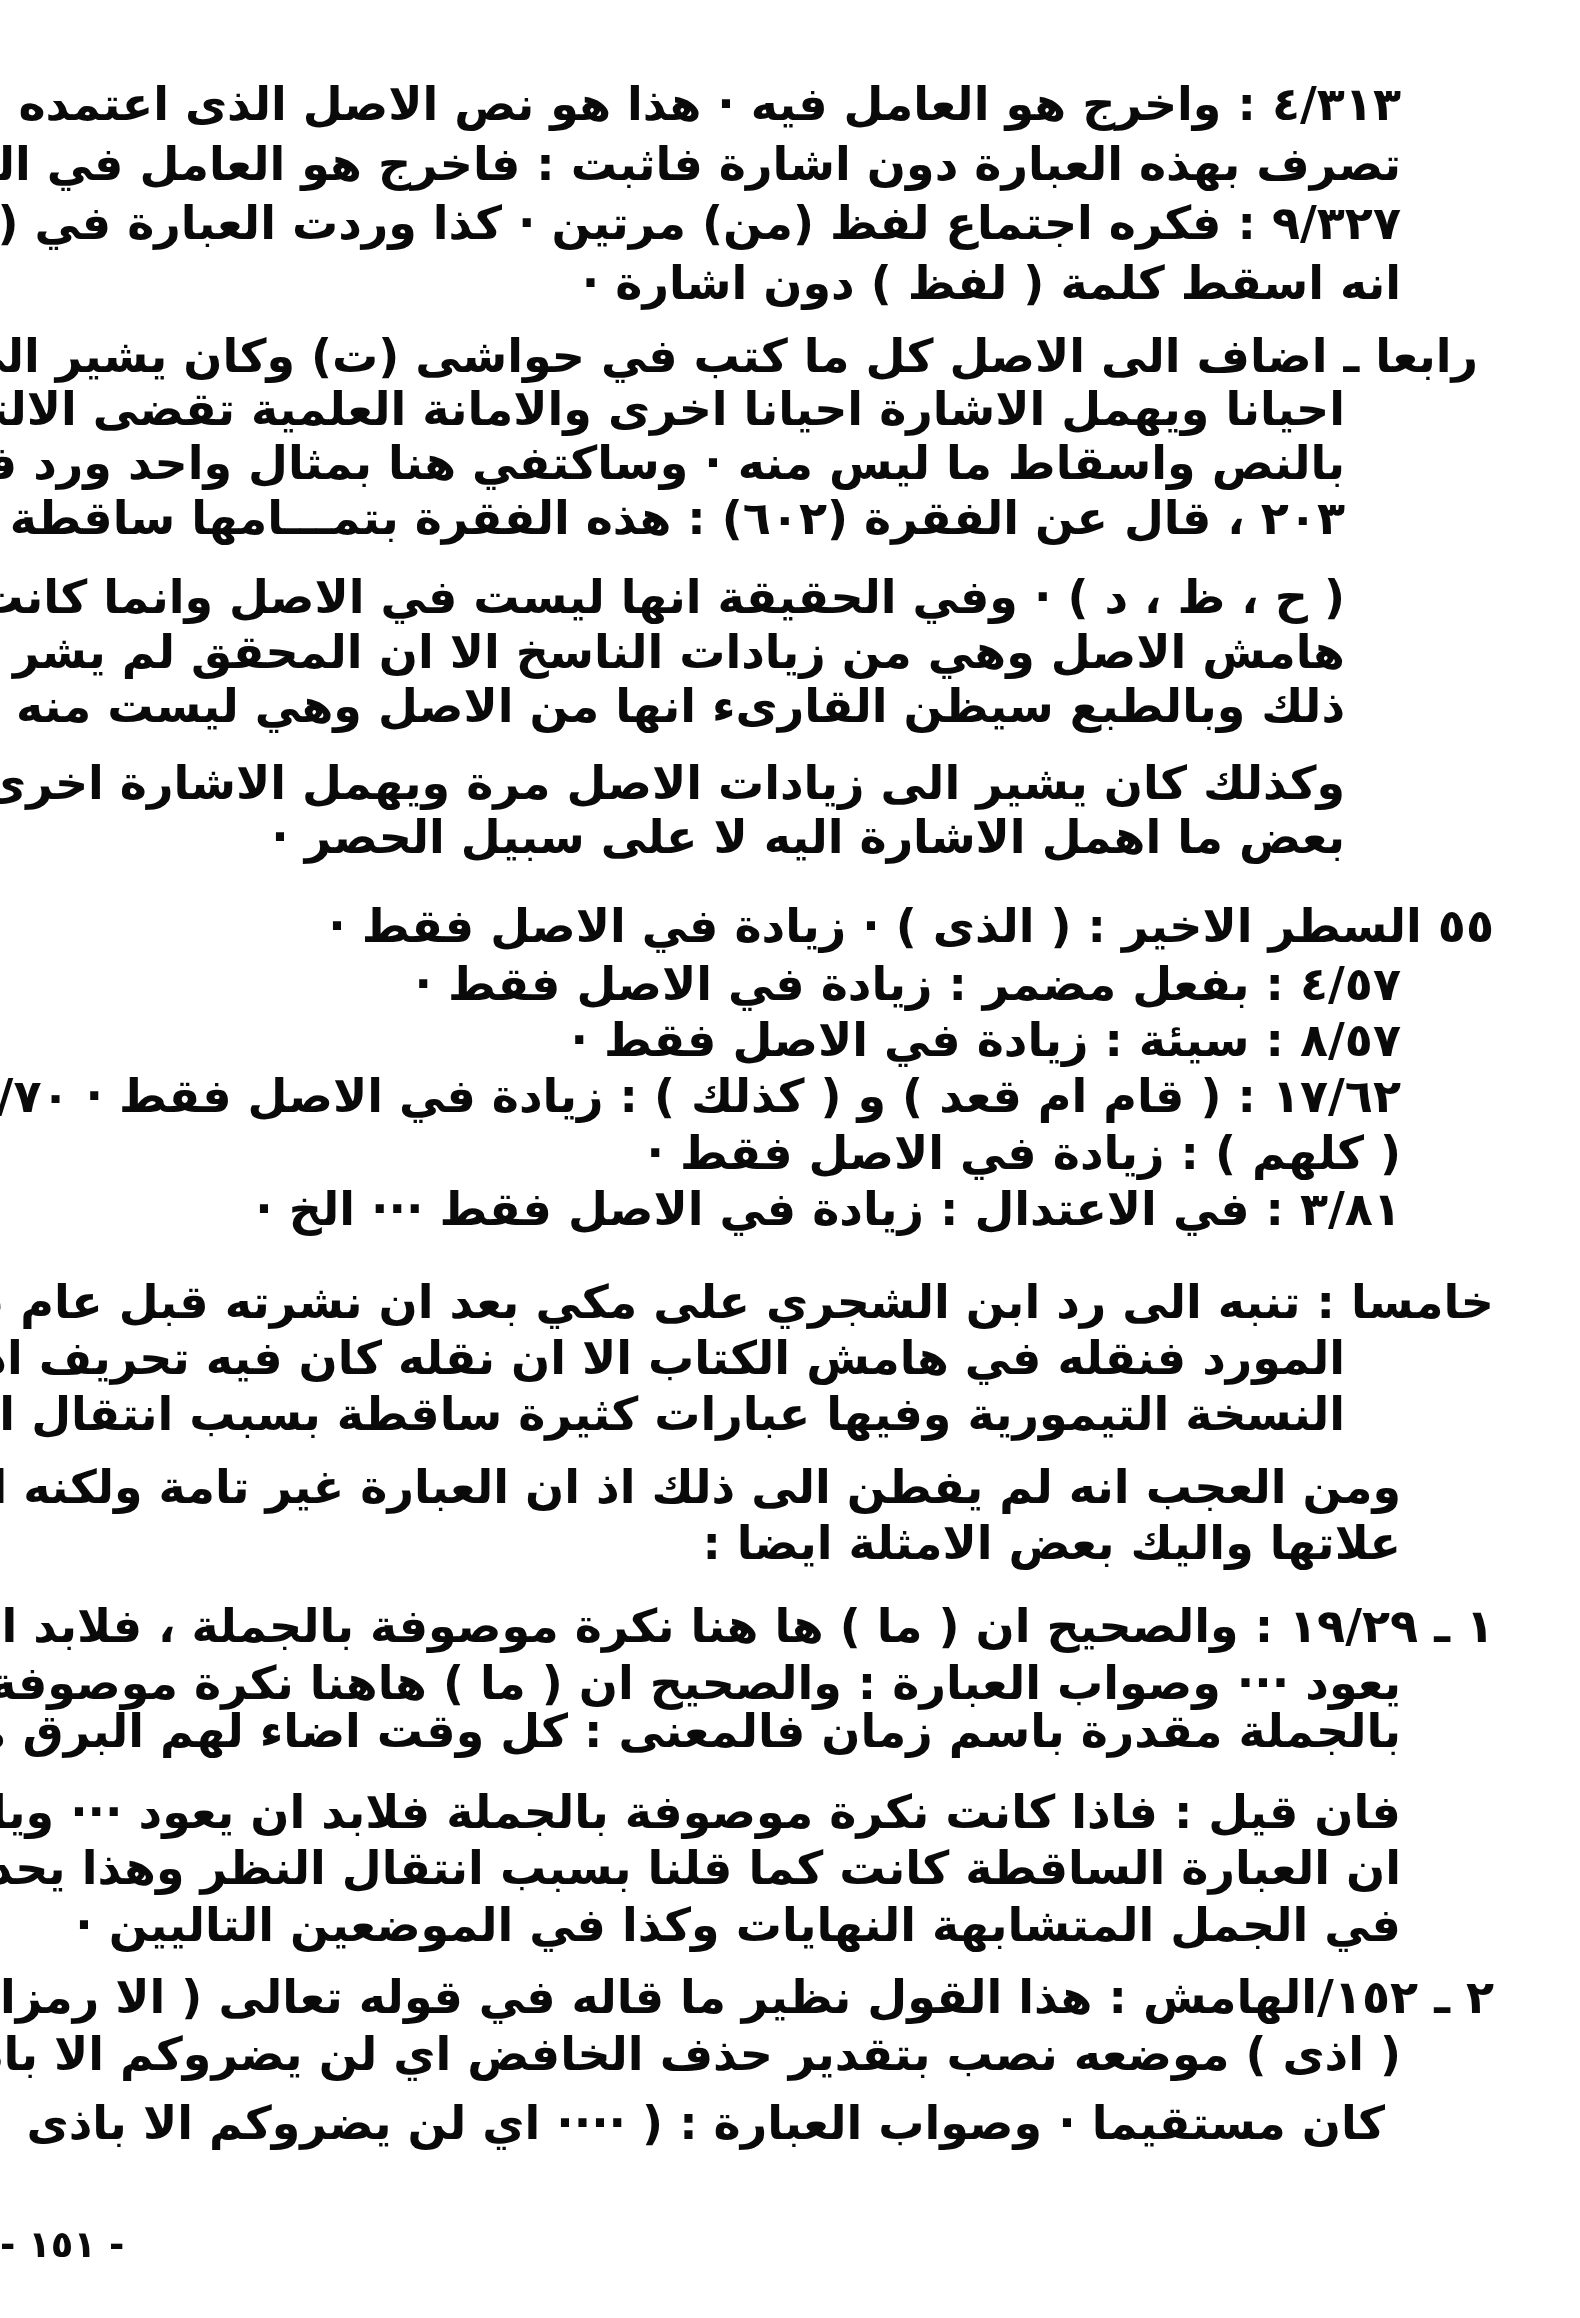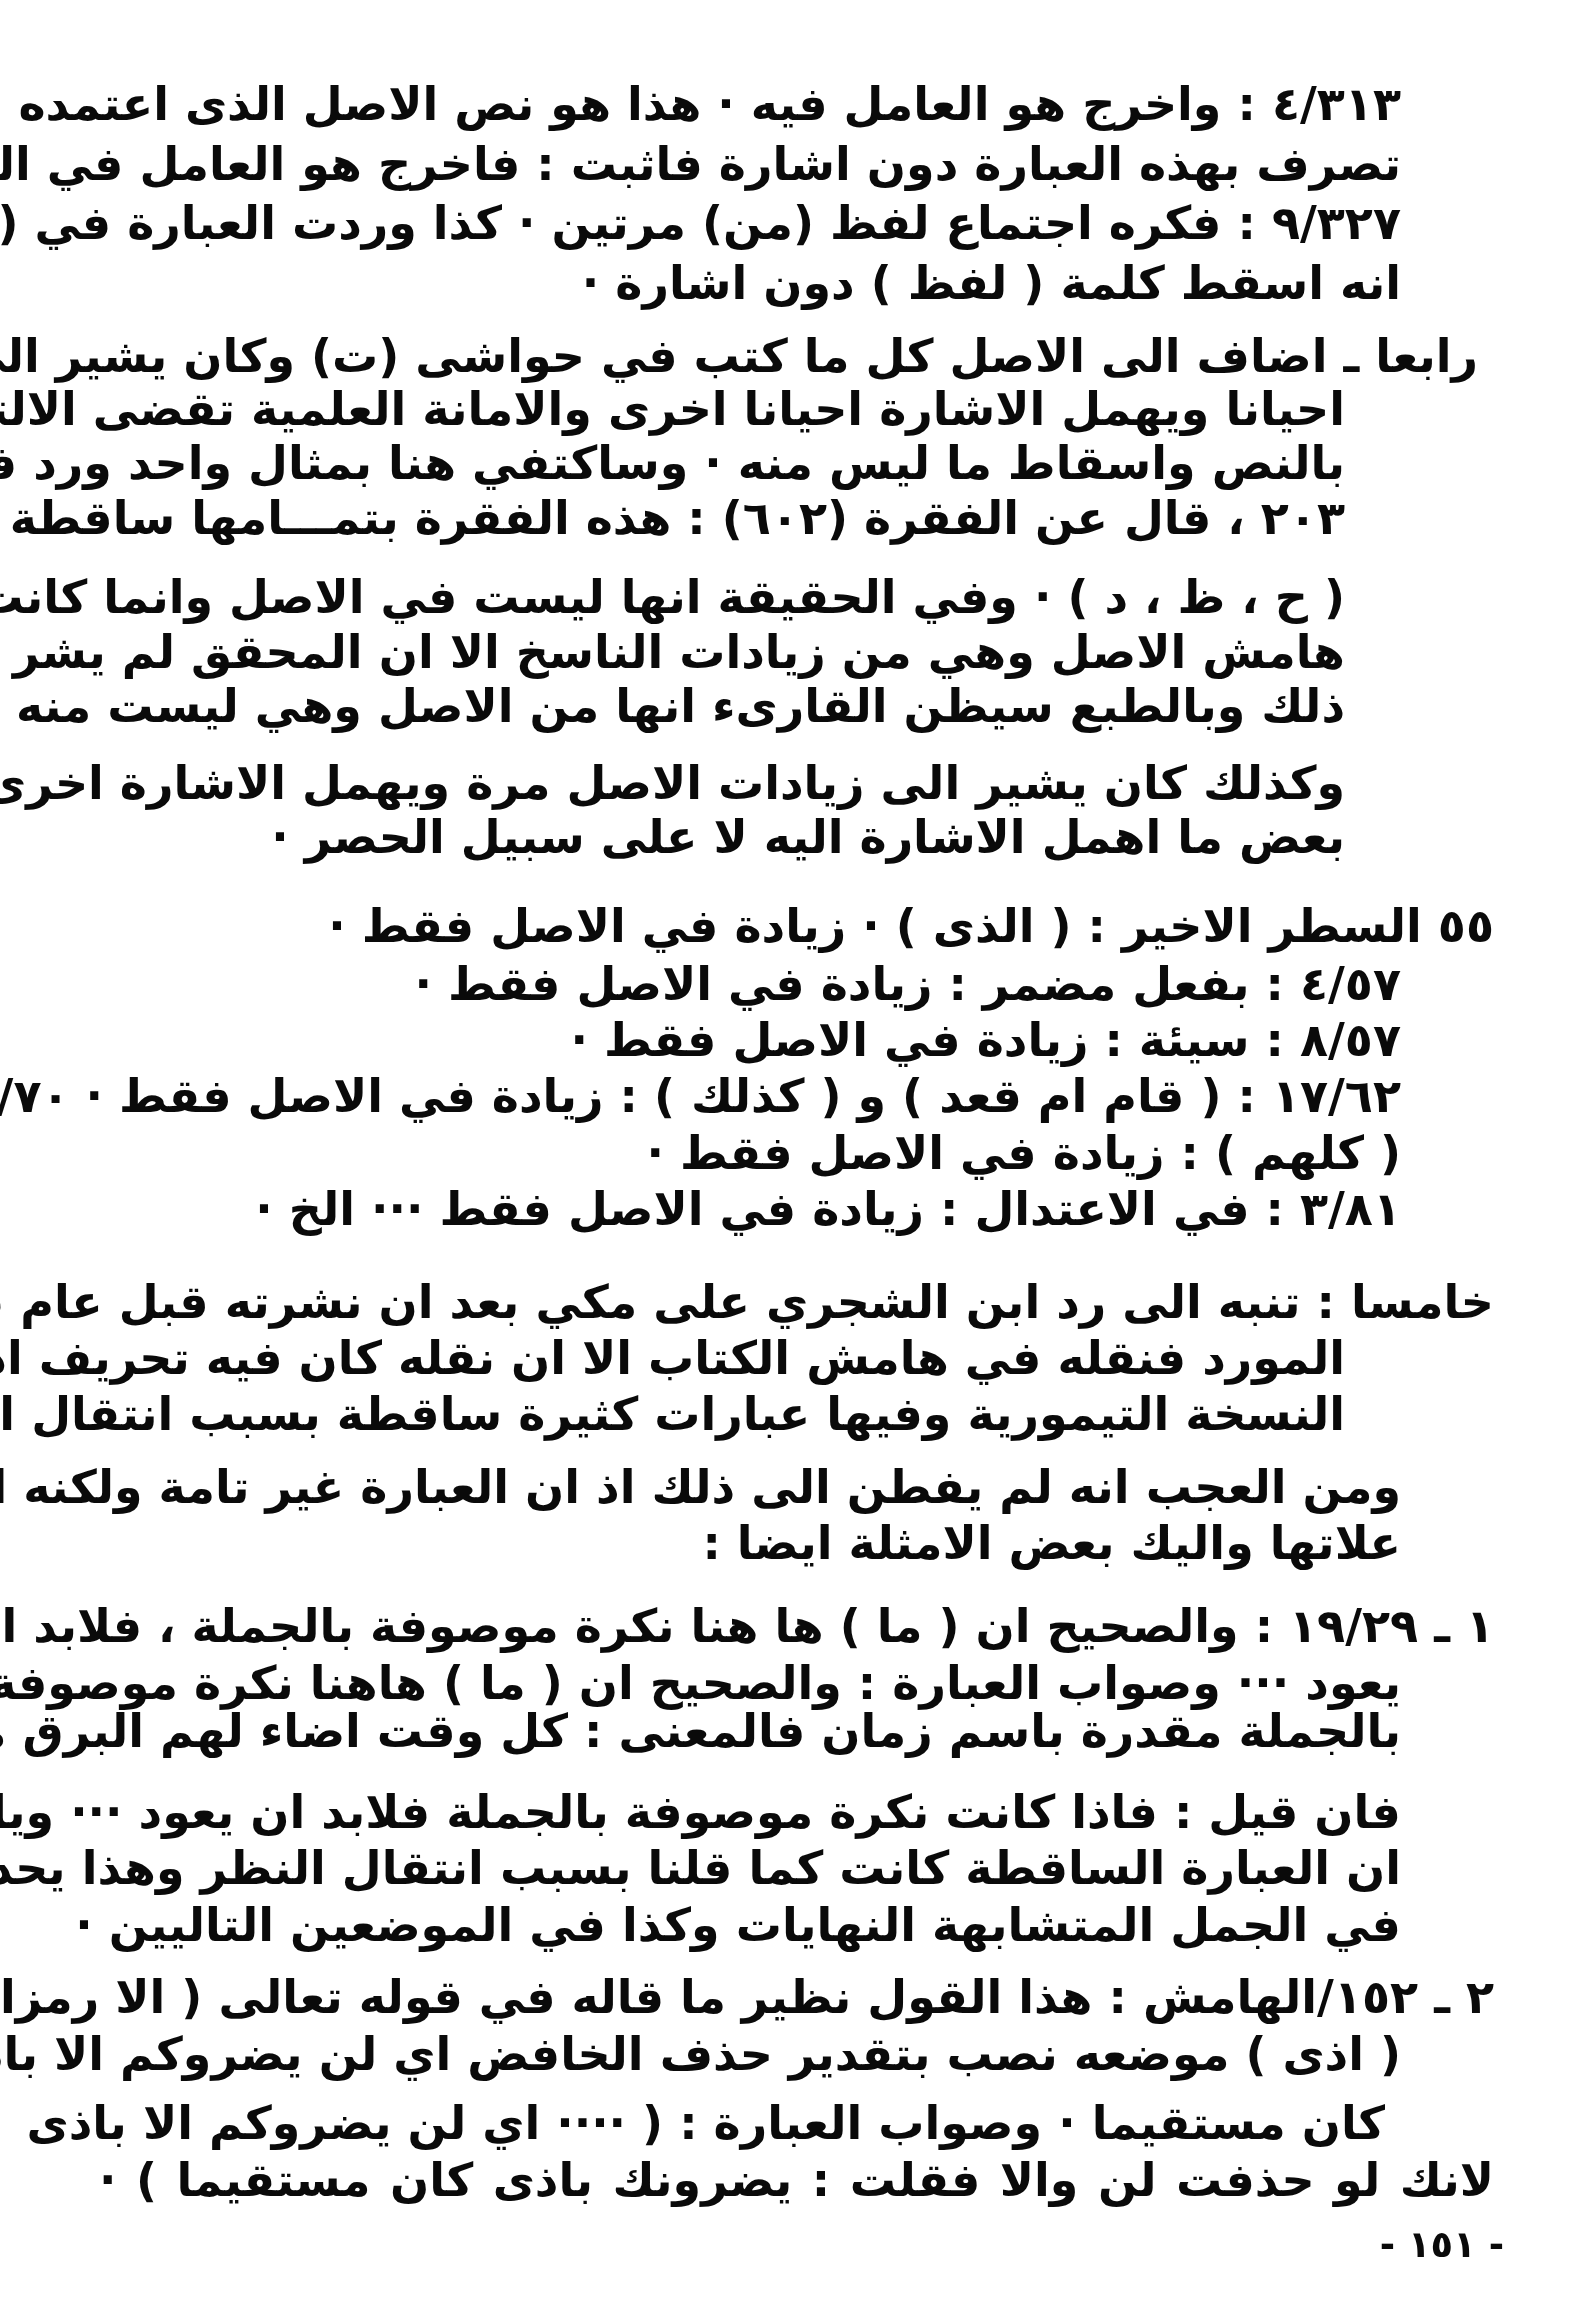--- a/index.html
+++ b/index.html
@@ -36,21 +36,21 @@
       letter-spacing: 0px;
     }
     .line.last {
       text-align-last: right;
     }
     .page-number {
       position: absolute;
       top: 2223px;
       left: 0;
       width: 1504px;
-      text-align: right;
+      text-align: left;
       font-size: 37px;
       font-weight: bold;
       direction: rtl;
     }
   </style>
 </head>
 <body>
 
 <div class="page">
 
@@ -85,18 +85,17 @@
   <div class="line" style="top:1600px; right:86px; width:1395px;">١ ـ ١٩/٢٩ : والصحيح ان ( ما ) ها هنا نكرة موصوفة بالجملة ، فلابد ان</div>
   <div class="line" style="top:1657px; right:179px; width:1302px;">يعود ··· وصواب العبارة : والصحيح ان ( ما ) هاهنا نكرة موصوفة</div>
   <div class="line" style="top:1705px; right:179px; width:1302px;">بالجملة مقدرة باسم زمان فالمعنى : كل وقت اضاء لهم البرق مشوا فيه ،</div>
   <div class="line" style="top:1786px; right:179px; width:1302px;">فان قيل : فاذا كانت نكرة موصوفة بالجملة فلابد ان يعود ··· ويلاحظ</div>
   <div class="line" style="top:1842px; right:179px; width:1302px;">ان العبارة الساقطة كانت كما قلنا بسبب انتقال النظر وهذا يحدث</div>
   <div class="line last" style="top:1899px; right:179px; width:1302px;">في الجمل المتشابهة النهايات وكذا في الموضعين التاليين ·</div>
 
   <div class="line" style="top:1971px; right:86px; width:1395px;">٢ ـ ١٥٢/الهامش : هذا القول نظير ما قاله في قوله تعالى ( الا رمزا ) ، انما</div>
   <div class="line" style="top:2028px; right:179px; width:1302px;">( اذى ) موضعه نصب بتقدير حذف الخافض اي لن يضروكم الا باذى</div>
   <div class="line" style="top:2097px; right:195px; width:1302px;">كان مستقيما · وصواب العبارة : ( ···· اي لن يضروكم الا باذى</div>
-  <div class="line" style="top:2154px; right:86px; width:1395px;">لانك لو حذفت لن والا فقلت : يضرونك باذى كان مستقيما ) ·</div>
 
   <div class="page-number">- ١٥١ -</div>
 
 </div>
 
 
 </body></html>

